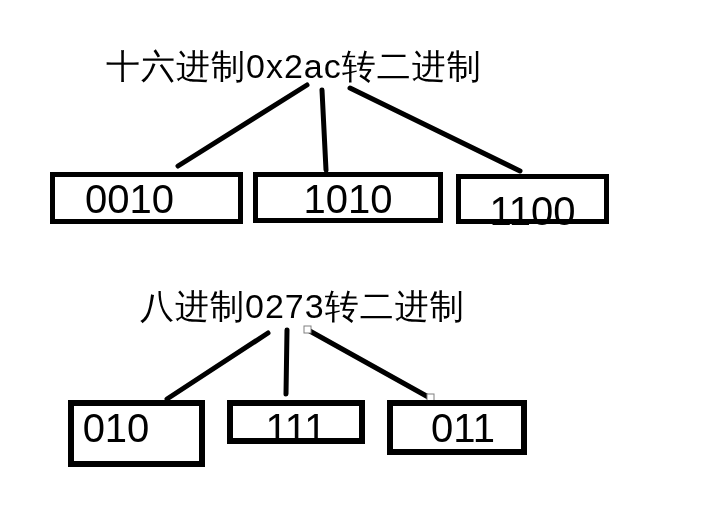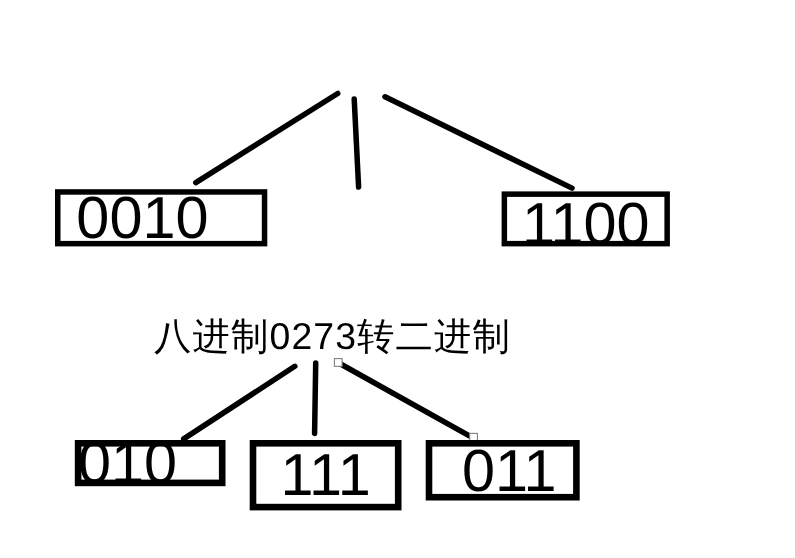--- a/index.html
+++ b/index.html
@@ -15,28 +15,28 @@
   .connectors rect.handle { fill:#ffffff; stroke:var(--handle-border); stroke-width:1; }
   .title {
     position:absolute; font-size:34px; letter-spacing:1px;
     white-space:nowrap; line-height:38px; color:var(--ink);
   }
   #title-hex { left:106px; top:47px; }
   #title-oct { left:140px; top:287px; }
   .bbox {
     position:absolute; box-sizing:border-box;
     border:5px solid var(--ink); background:var(--bg);
-    display:flex; align-items:center; justify-content:center;
-    font-size:54px; color:var(--ink); white-space:nowrap;
+    display:flex; align-items:flex-start; justify-content:center;
+    font-size:40px; color:var(--ink); white-space:nowrap;
   }
   #box-h1 { left:50px;  top:172px; width:193px; height:52px; padding-right:34px; }
   #box-h2 { left:253px; top:172px; width:190px; height:51px; }
   #box-h3 { left:456px; top:174px; width:153px; height:50px; padding-top:10px; }
-  #box-o1 { left:68px;  top:400px; width:137px; height:42px; border-width:6px; padding-right:41px; }
-  #box-o2 { left:227px; top:400px; width:138px; height:64px; border-width:6px; }
+  #box-o1 { left:68px;  top:400px; width:137px; height:67px; border-width:6px; padding-right:41px; }
+  #box-o2 { left:227px; top:400px; width:138px; height:44px; border-width:6px; }
   #box-o3 { left:387px; top:400px; width:140px; height:55px; border-width:6px;padding-left:12px; }
 </style>
 </head>
 <body>
 
 <div class="canvas">
 
   <svg class="connectors" viewBox="0 0 723 507" xmlns="http://www.w3.org/2000/svg">
 
     <line x1="307" y1="85" x2="178" y2="166"></line>
@@ -44,23 +44,27 @@
     <line x1="350" y1="88" x2="520" y2="171"></line>
 
     <line x1="268" y1="333" x2="167" y2="399"></line>
     <line x1="287" y1="330" x2="286" y2="394"></line>
     <line x1="308" y1="330" x2="430" y2="398"></line>
 
     <rect class="handle" x="304" y="326" width="7" height="7"></rect>
     <rect class="handle" x="427" y="394" width="7" height="7"></rect>
   </svg>
 
+  <div class="title" id="title-hex">十六进制0x2ac转二进制</div>
 
   <div class="bbox" id="box-h1">
     <span>0010</span>
+  </div>
+  <div class="bbox" id="box-h2">
+    <span>1010</span>
   </div>
   <div class="bbox" id="box-h3">
     <span>1100</span>
   </div>
 
   <div class="title" id="title-oct">八进制0273转二进制</div>
 
   <div class="bbox" id="box-o1">
     <span>010</span>
   </div>

